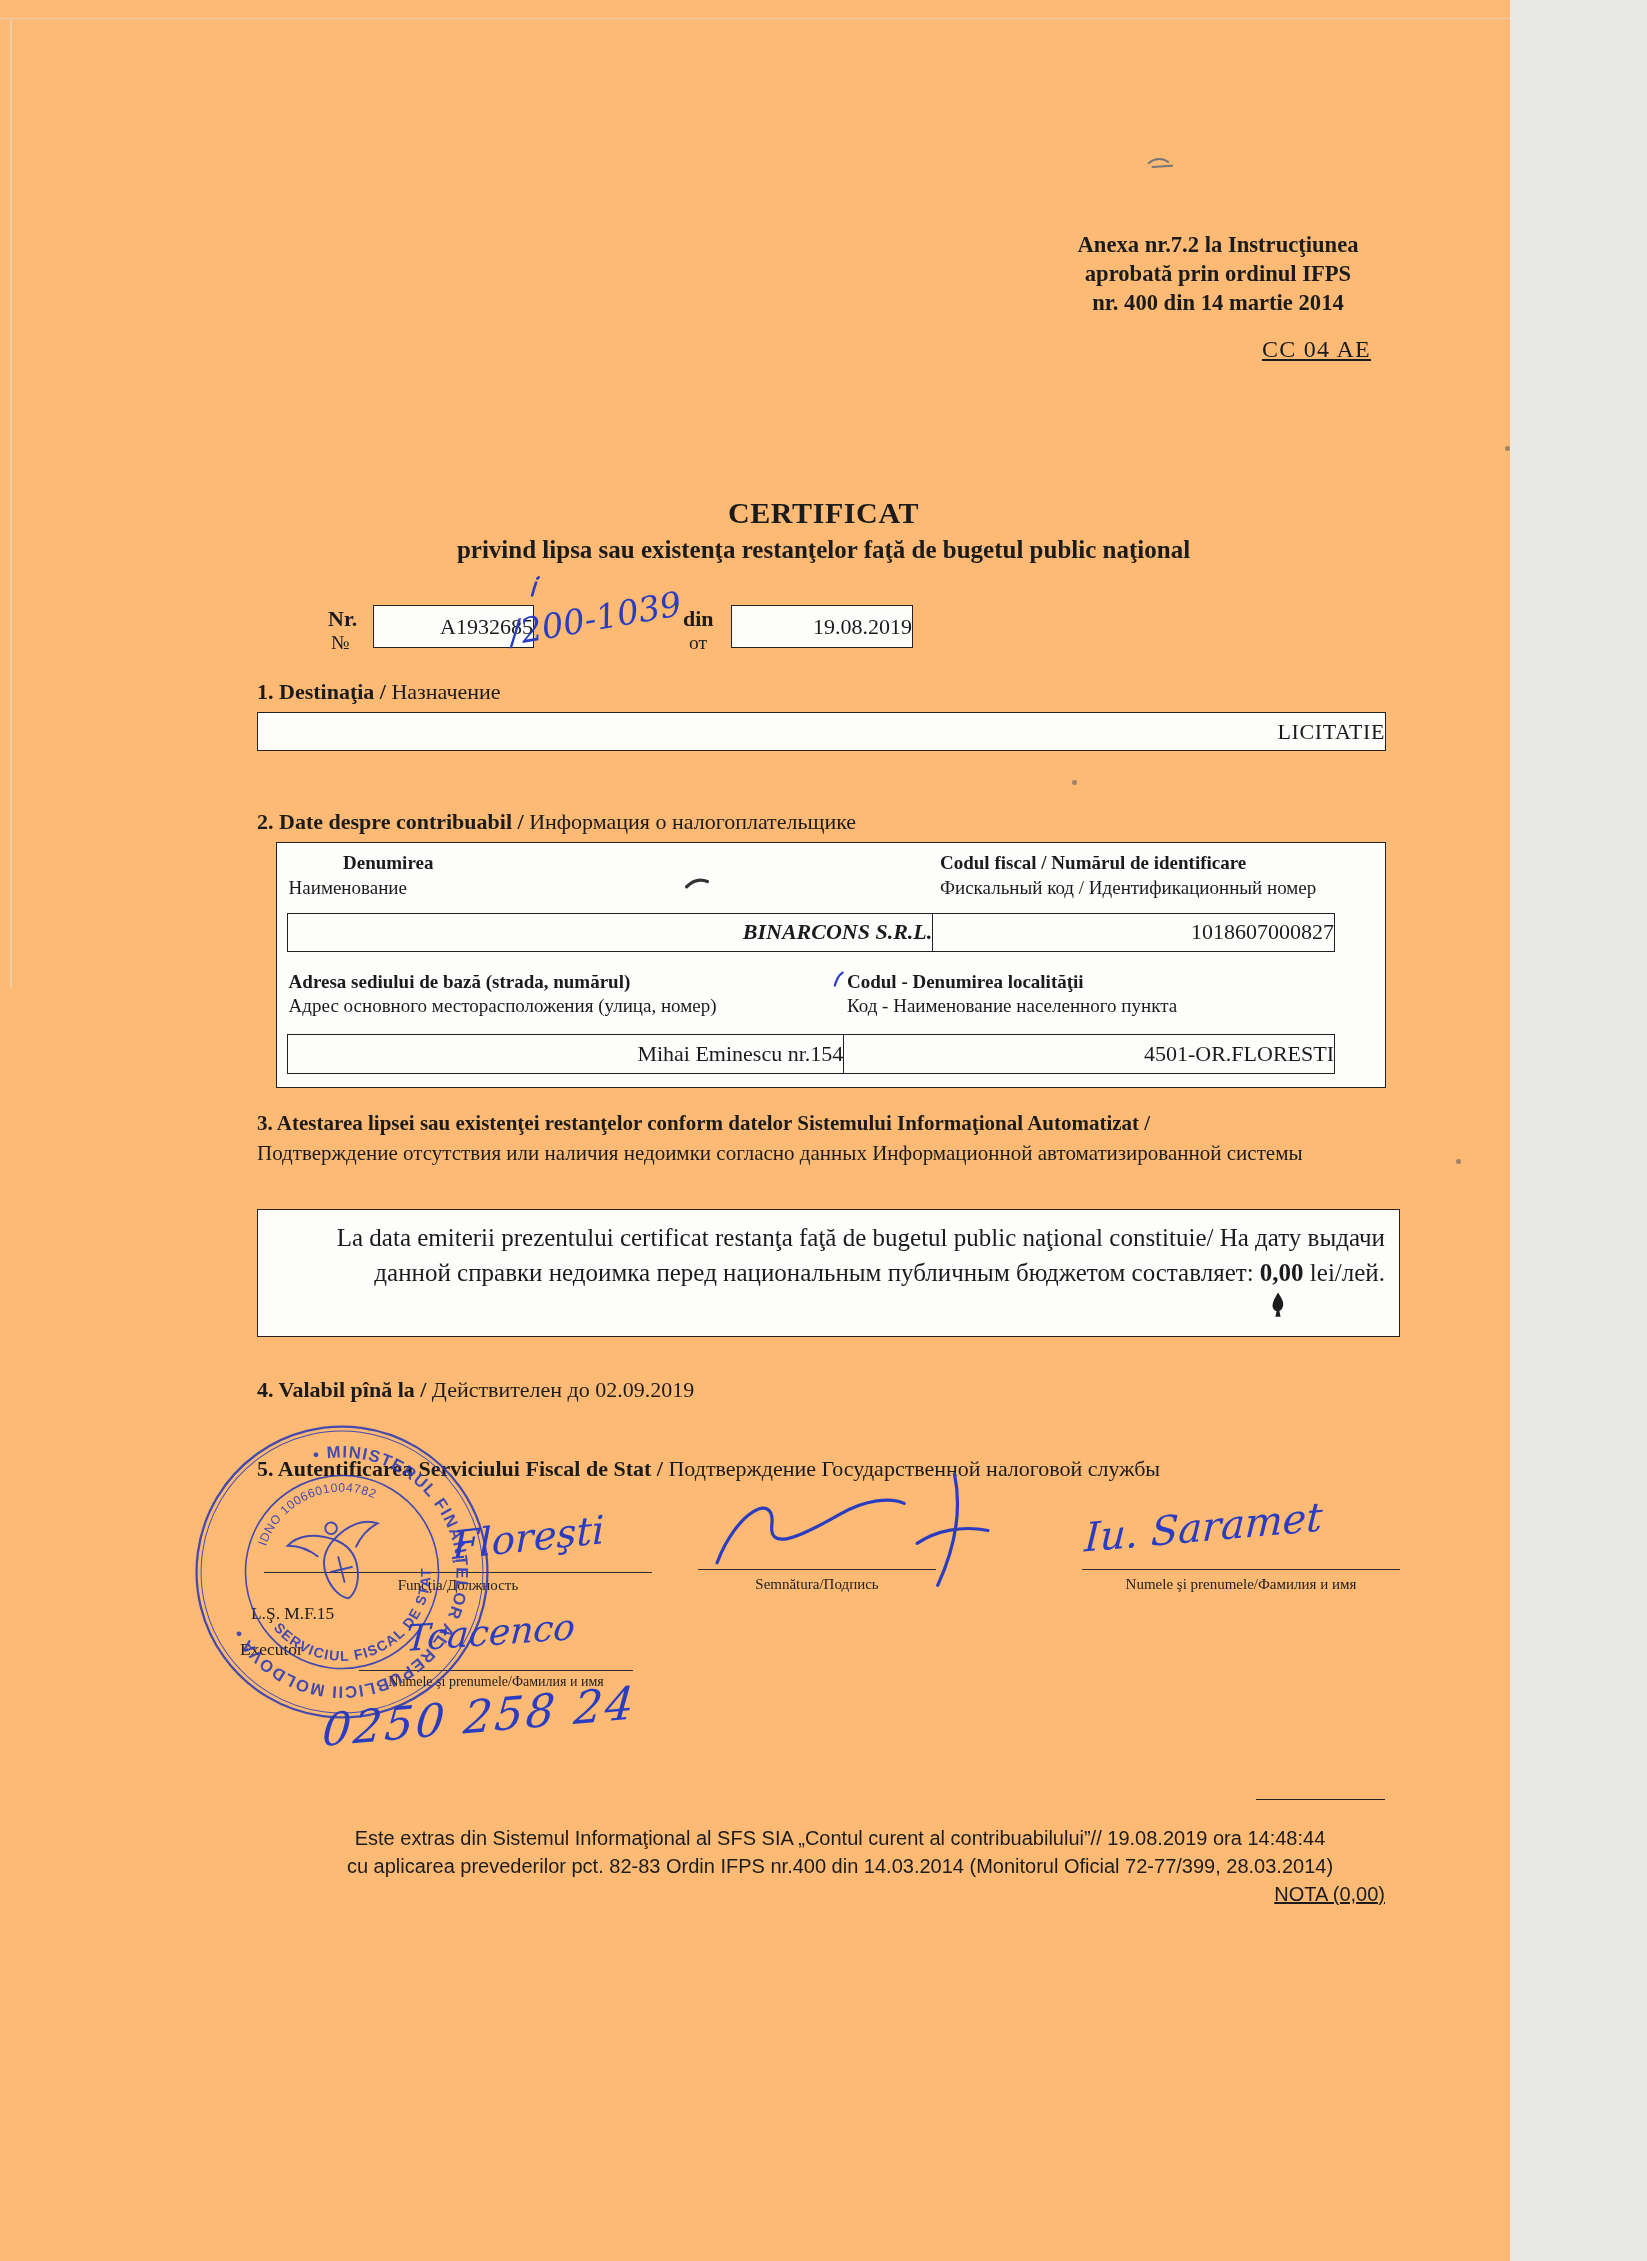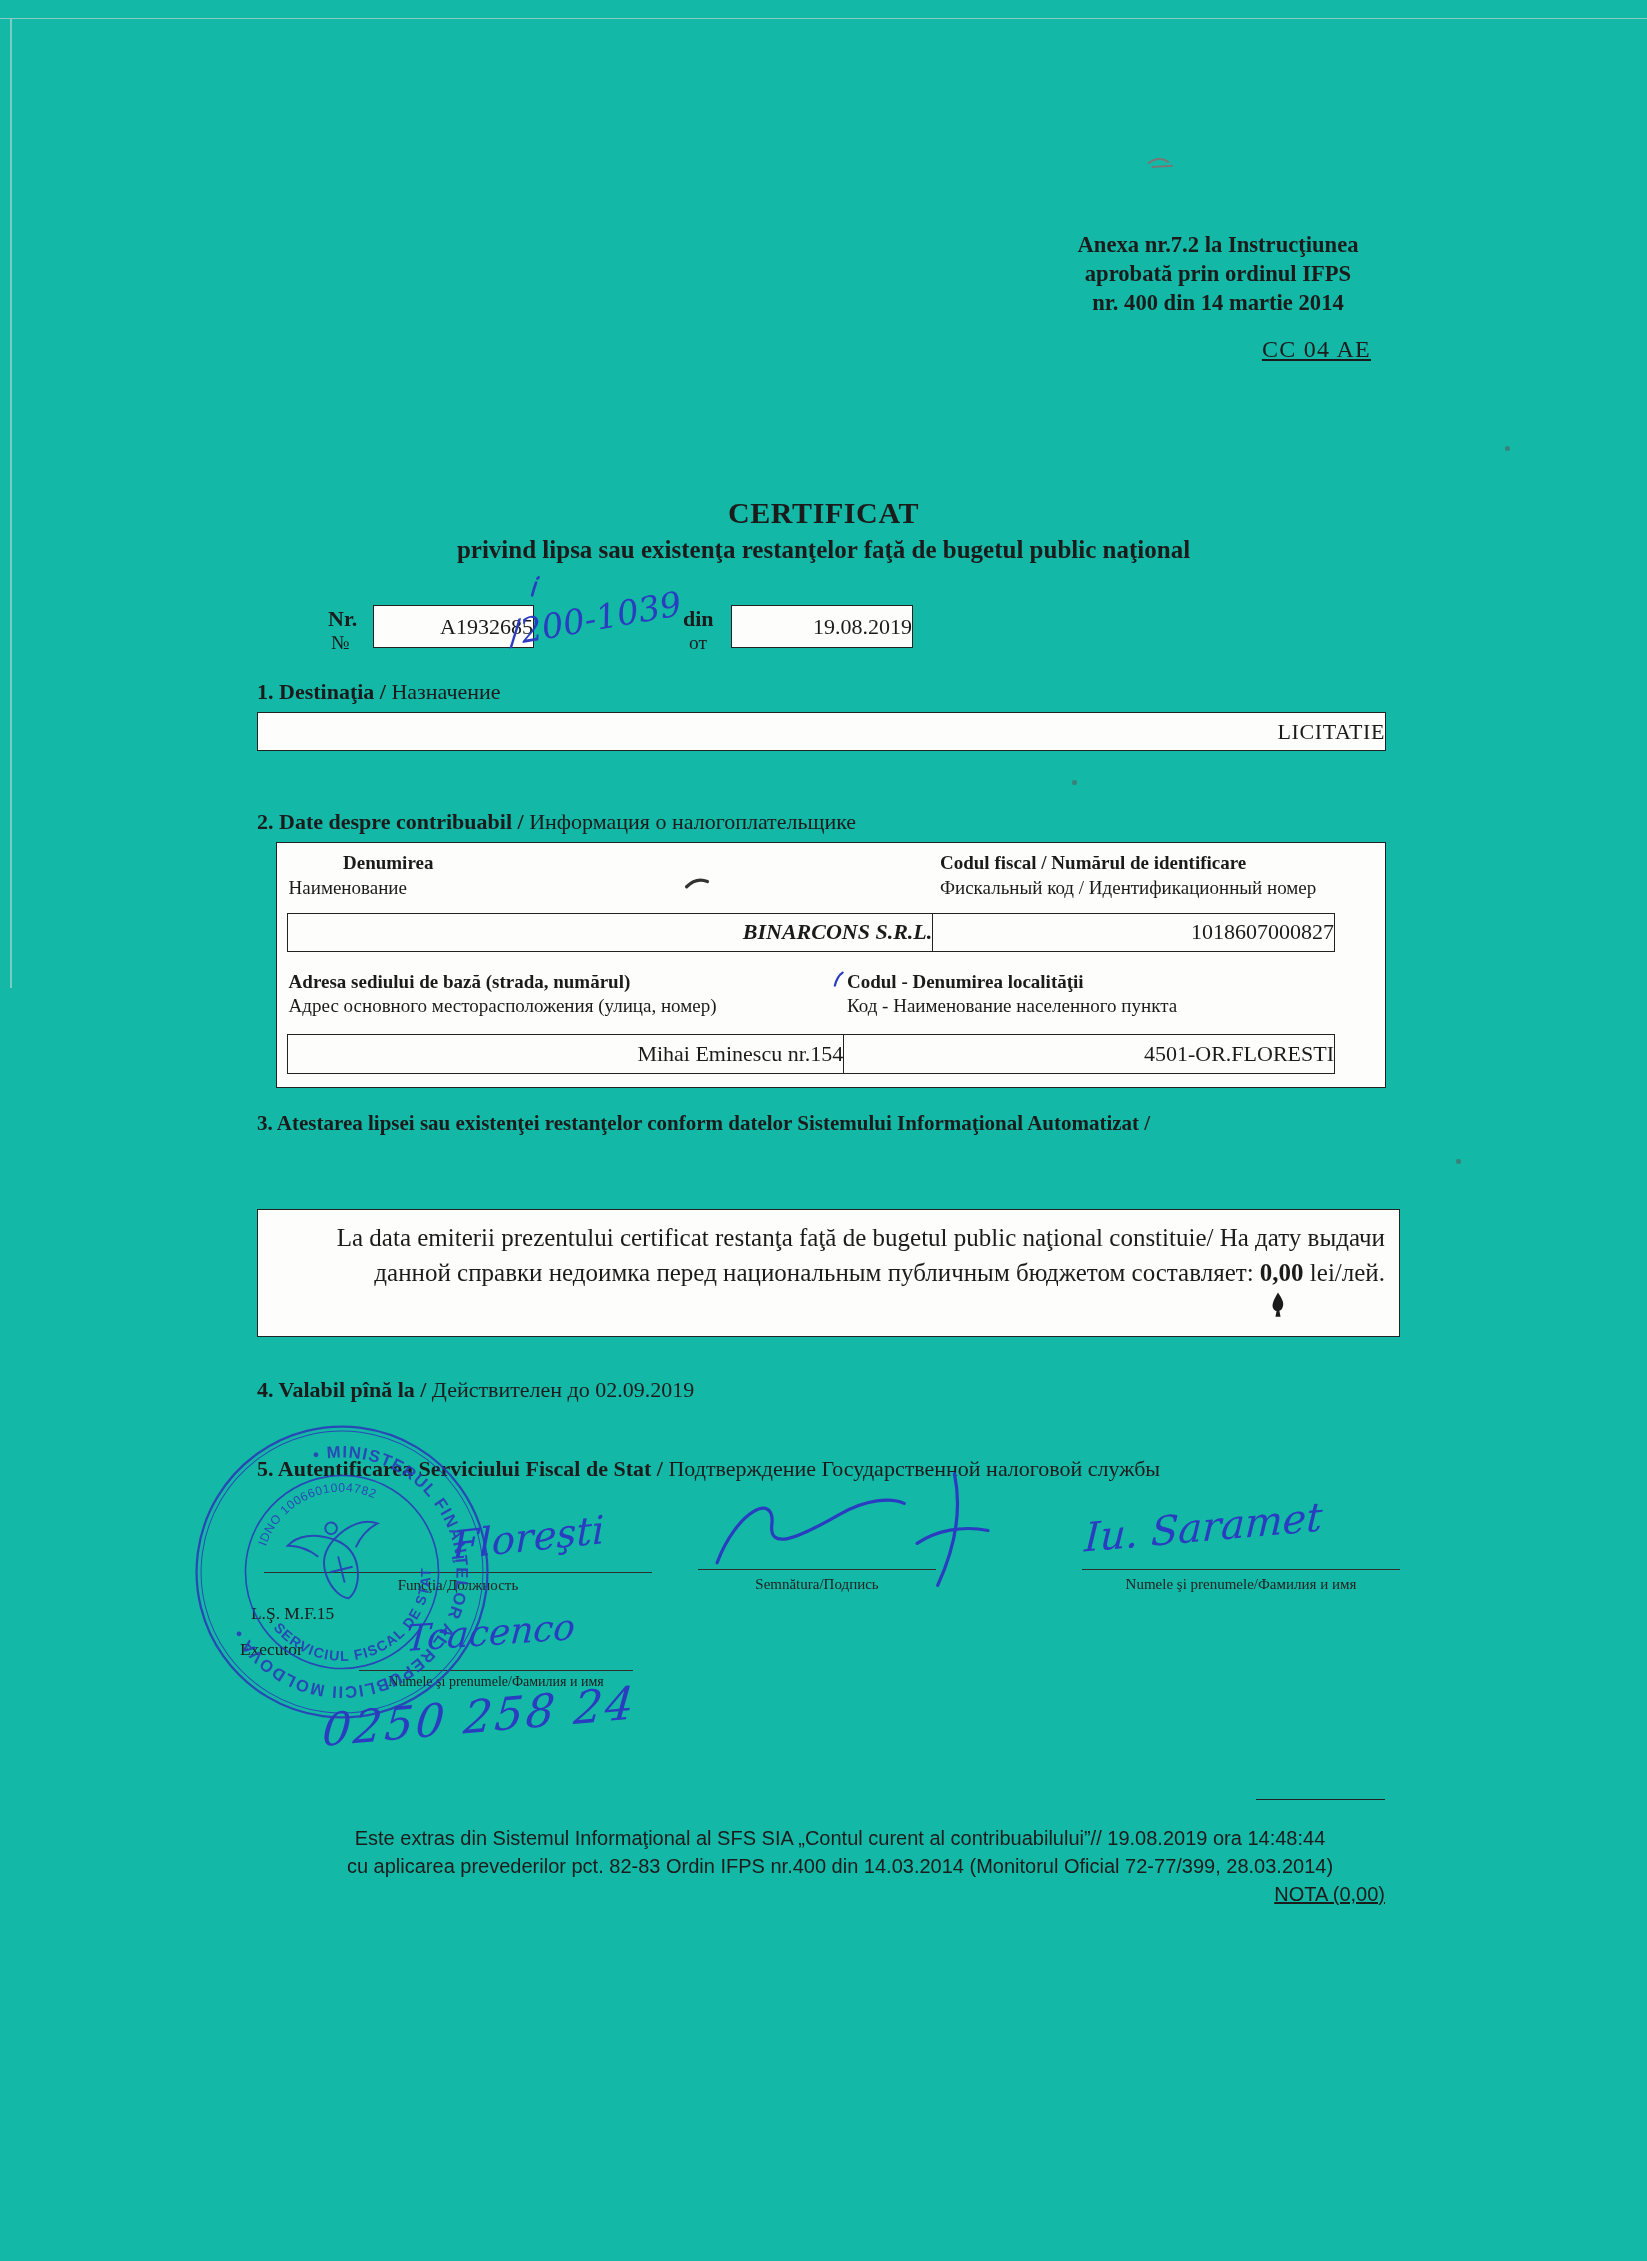--- a/index.html
+++ b/index.html
@@ -1,19 +1,19 @@
 <!DOCTYPE html>
 <html style="font-size:10.3px"><head>
 <meta charset="utf-8">
 <style>
   html,body{margin:0;padding:0;background:#e8e8e6;}
   .page{
     position:relative;
-    width:1647px;height:2261px;
-    background:#14b8a6;
+    width:1510px;height:2261px;
+    background:#fdba74;
     font-family:"Liberation Serif","DejaVu Serif",serif;
     color:#1b1b1b;
     overflow:hidden;
   }
   .abs{position:absolute;}
   .b{font-weight:bold;}
   .ctr{text-align:center;}
   .rt{text-align:right;text-decoration:underline;}
   .box{border:1.3px solid #222;background:#fdfdfc;text-align:right;}
   .hand{
@@ -95,20 +95,21 @@
     <svg class="abs" style="left:554px;top:127px;" width="15.5" height="19.4" viewBox="0 0 24 30">
       <path d="M6,24 C8,16 12,8 18,4" stroke="#2a3cc0" stroke-width="3.5" fill="none" stroke-linecap="round"></path>
     </svg>
 
     <div class="abs box" style="left:10.3px;top:191px;width:557px;height:40px;line-height:37px;font-size:22px;padding-left:9px;box-sizing:border-box;">Mihai Eminescu nr.154</div>
     <div class="abs box" style="left:566px;top:191px;width:492px;height:40px;line-height:37px;font-size:22px;padding-left:9px;box-sizing:border-box;">4501-OR.FLORESTI</div>
   </div>
 
   <div class="abs" style="left:257px;top:1108px;width:1098px;font-size:21px;line-height:30px;">
     <div class="b">3. Atestarea lipsei sau existenţei restanţelor conform datelor Sistemului Informaţional Automatizat /</div>
+    <div>Подтверждение отсутствия или наличия недоимки согласно данных Информационной автоматизированной системы</div>
   </div>
 
   <div class="abs box" style="left:257px;top:1209px;width:1143px;height:128px;border-width:1.9px;box-sizing:border-box;padding:10.3px 14px;font-size:25px;line-height:35px;">
     <span>La data emiterii prezentului certificat restanţa faţă de bugetul public naţional constituie/ </span><span>На дату выдачи данной справки недоимка перед национальным публичным бюджетом составляет: </span><span class="b">0,00</span><span> lei/лей.</span>
   </div>
   <svg class="abs" style="left:1267px;top:1290px;" width="22" height="28" viewBox="0 0 34 44">
     <path d="M17,4 C10,16 6,24 10,30 C14,36 22,34 24,28 C28,20 22,12 17,4 Z M15,32 L13,42 L21,42 L19,32" fill="#1b1b1b"></path>
   </svg>
 
   <div class="abs" style="left:257px;top:1377px;font-size:22px;">

